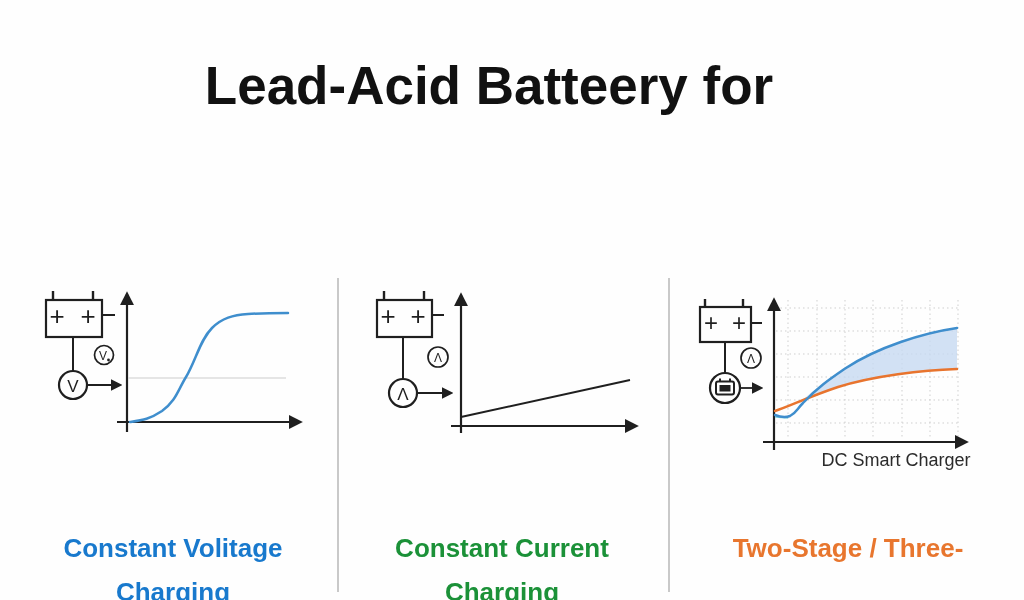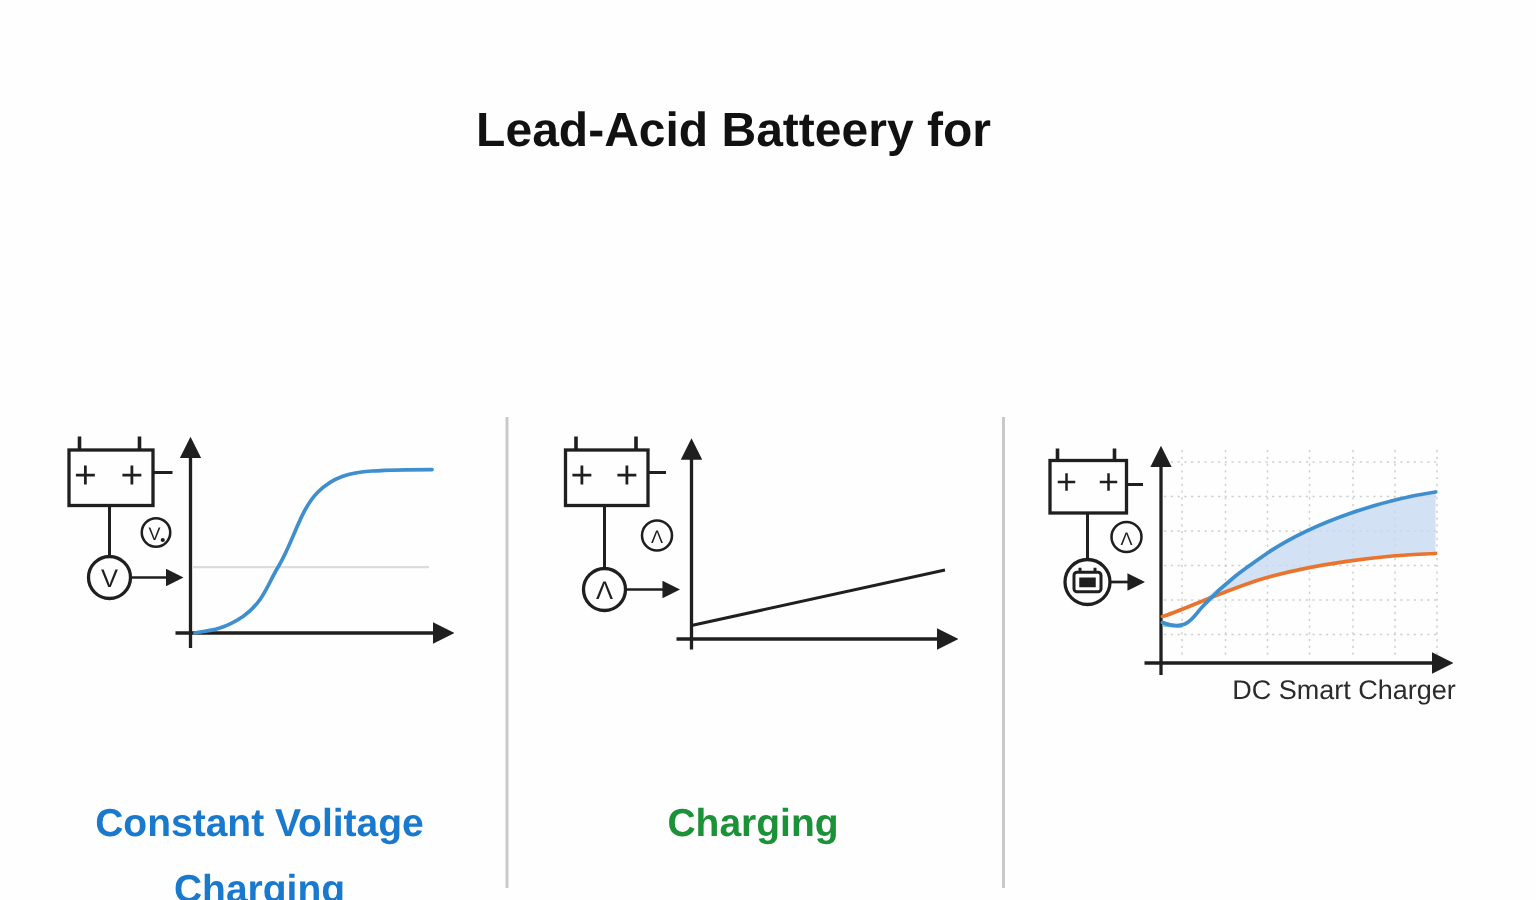--- a/index.html
+++ b/index.html
@@ -3,21 +3,21 @@
 <meta charset="utf-8">
 <style>
   html,body{margin:0;padding:0;}
   body{
     width:1024px;height:600px;position:relative;overflow:hidden;
     background:#fefefe;
     font-family:"Liberation Sans",sans-serif;
   }
   .title{
     position:absolute;left:189px;top:56px;width:600px;
-    text-align:center;font-weight:bold;font-size:32px;line-height:60px;
+    text-align:center;font-weight:bold;font-size:53px;line-height:60px;
     color:#111;letter-spacing:0px;
   }
   .panel-svg{position:absolute;}
   #panel1-svg{left:28px;top:278px;}
   #panel2-svg{left:368px;top:278px;}
   #panel3-svg{left:688px;top:278px;}
   .divider{
     position:absolute;top:278px;height:314px;width:1.5px;background:#c9c9c9;
   }
   #divider1{left:337px;}
@@ -158,16 +158,18 @@
 </svg>
 
 <div id="divider1" class="divider"></div>
 <div id="divider2" class="divider"></div>
 
 <div id="label1" class="panel-label">
   <div>Constant Volitage</div>
   <div>Charging</div>
 </div>
 <div id="label2" class="panel-label">
+  <div>Constant Current</div>
   <div>Charging</div>
 </div>
 <div id="label3" class="panel-label">
+  <div>Two-Stage / Three-</div>
 </div>
 
 </body></html>

